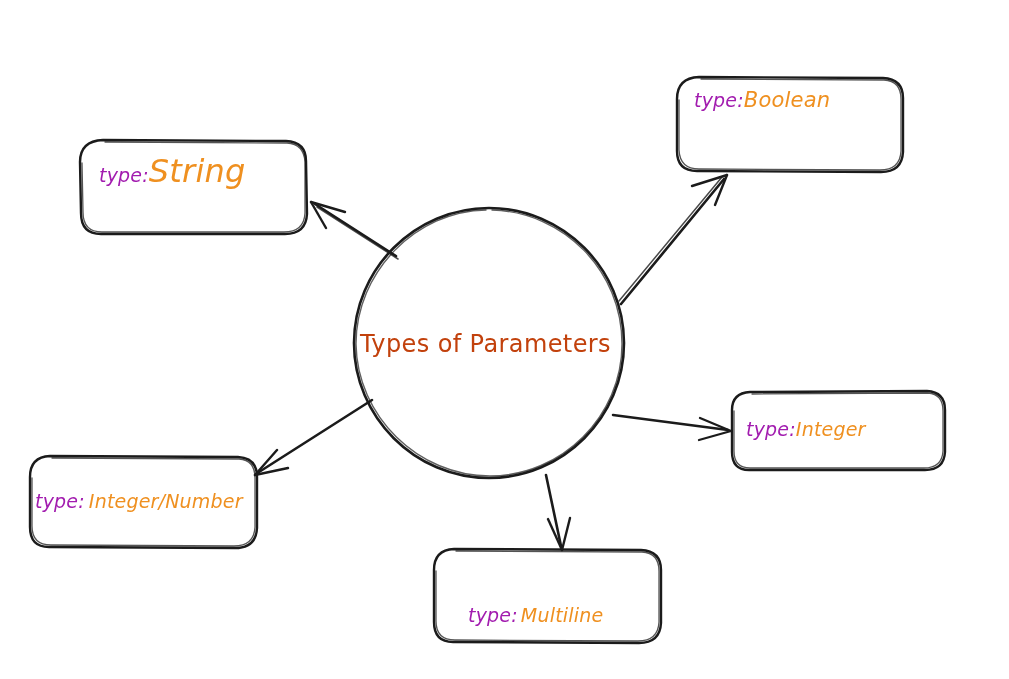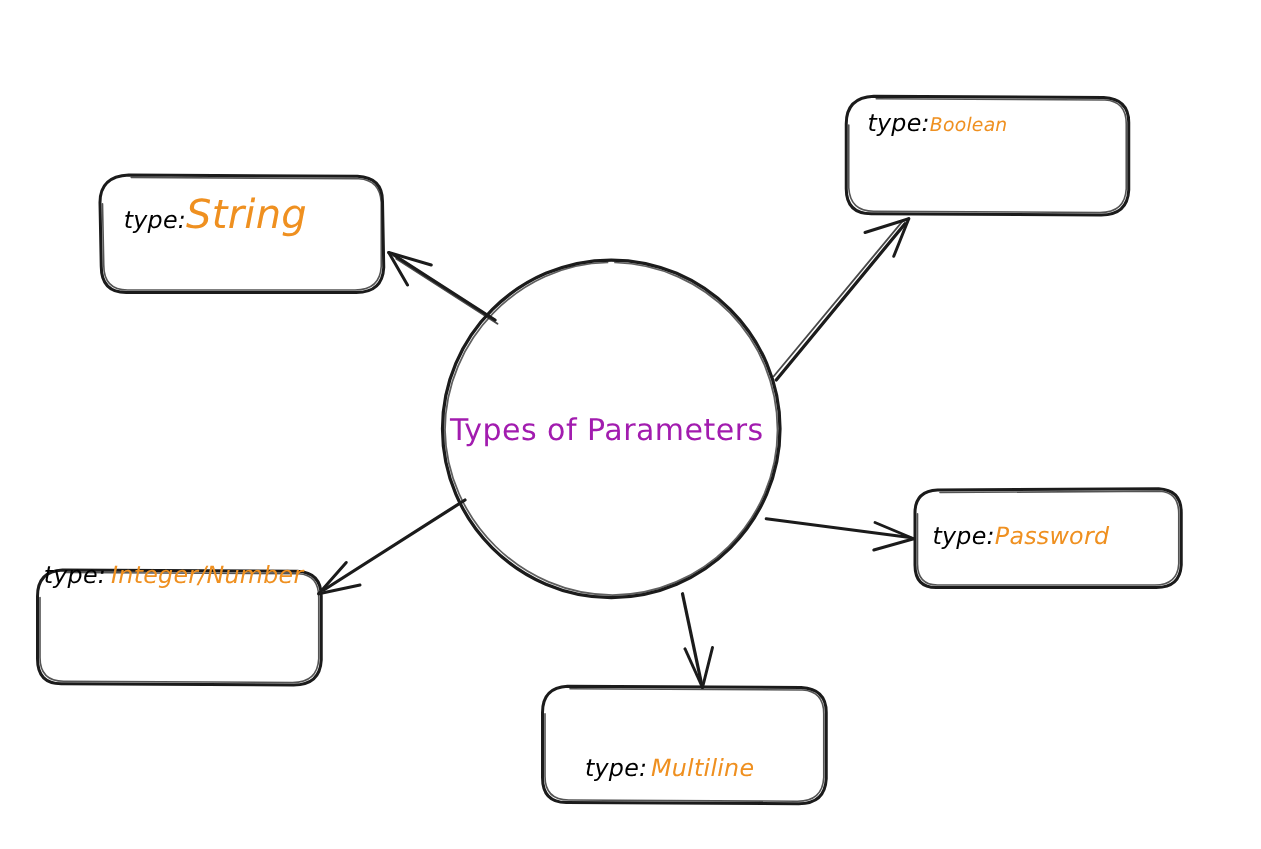--- a/index.html
+++ b/index.html
@@ -24,37 +24,37 @@
     width: 1009px;
     height: 679px;
   }
   .node-label {
     position: absolute;
     white-space: nowrap;
     font-family: "DejaVu Sans", sans-serif;
     letter-spacing: 0.2px;
   }
   .key {
-    color: #000000;
+    color: #a21caf;
     font-size: 19px;
     font-style: italic;
     font-weight: 400;
   }
   .val {
     color: #ef9020;
     font-style: italic;
     font-weight: 400;
   }
   .val-lg { font-size: 32px; }
-  .val-md { font-size: 15px; }
+  .val-md { font-size: 21px; }
   .val-sm { font-size: 19px; }
 
   .center-label {
     position: absolute;
-    color: #a21caf;
+    color: #c2410c;
     font-size: 24px;
     font-family: "DejaVu Sans", sans-serif;
     white-space: nowrap;
     letter-spacing: 0.4px;
   }
 </style>
 </head>
 <body>
 
 <div id="canvas">
@@ -137,24 +137,24 @@
 
   <div class="node-label" style="left:99px; top:152px;">
     <span class="key">type:</span><span class="val val-lg">String</span>
   </div>
 
   <div class="node-label" style="left:694px; top:88px;">
     <span class="key">type:</span><span class="val val-md">Boolean</span>
   </div>
 
   <div class="node-label" style="left:746px; top:418px;">
-    <span class="key">type:</span><span class="val val-sm">Password</span>
+    <span class="key">type:</span><span class="val val-sm">Integer</span>
   </div>
 
-  <div class="node-label" style="left:35px; top:449px;">
+  <div class="node-label" style="left:35px; top:490px;">
     <span class="key">type:</span><span class="val val-sm" style="margin-left:4px;">Integer/Number</span>
   </div>
 
   <div class="node-label" style="left:468px; top:604px;">
     <span class="key">type:</span><span class="val val-sm" style="margin-left:3px;">Multiline</span>
   </div>
 
 </div>
 
 </body></html>

